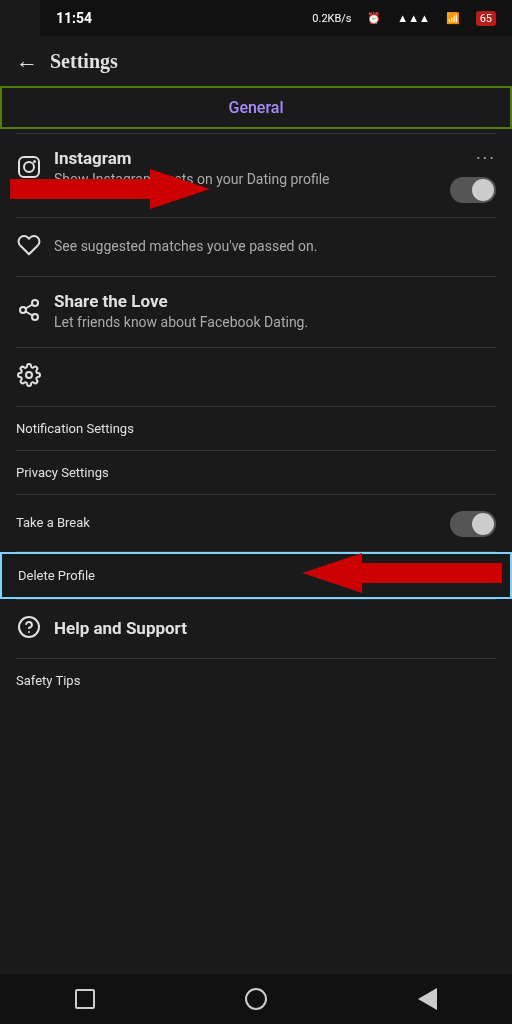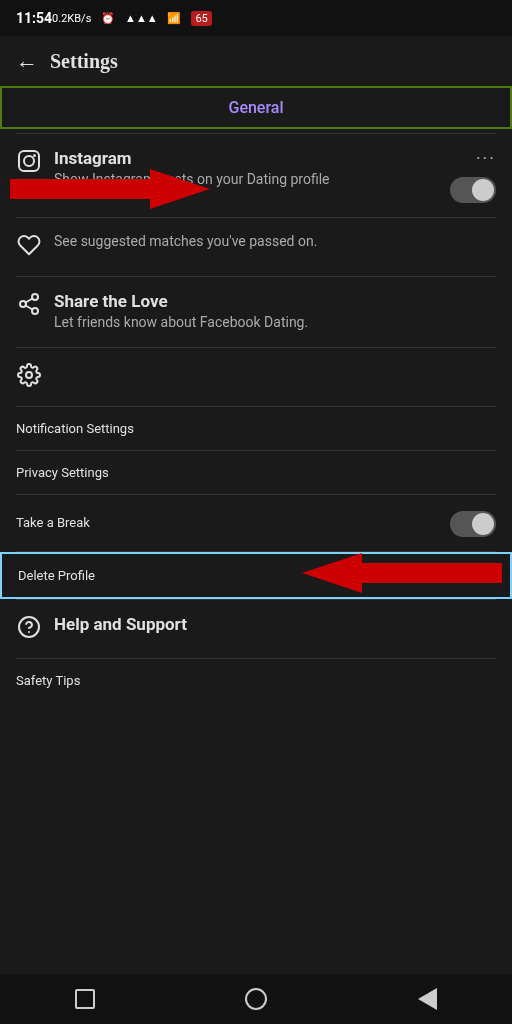--- a/index.html
+++ b/index.html
@@ -10,34 +10,36 @@
       background-color: #1a1a1a;
       color: #e0e0e0;
       font-family: -apple-system, BlinkMacSystemFont, 'Segoe UI', Roboto, sans-serif;
       position: relative;
       overflow-x: hidden;
     }
 
     
     .status-bar {
       display: flex;
+      justify-content: space-between;
       align-items: center;
       padding: 6px 16px;
       background-color: #111;
       height: 36px;
+      margin-left: 40px;
     }
     .status-time {
       font-size: 14px;
       font-weight: bold;
       color: #fff;
     }
     .status-icons {
       display: flex;
       align-items: center;
-      gap: 10px;
+      gap: 16px;
       font-size: 11px;
       color: #fff;
     }
     .battery-badge {
       background: #b91c1c;
       border-radius: 3px;
       padding: 1px 4px;
       font-size: 11px;
       color: #fff;
     }
@@ -93,21 +95,21 @@
       cursor: pointer;
     }
     .settings-item-row {
       display: flex;
       align-items: flex-start;
       justify-content: space-between;
       gap: 12px;
     }
     .settings-item-left {
       display: flex;
-      align-items: flex-start;
+      align-items: center;
       gap: 12px;
       flex: 1;
     }
     .item-icon {
       font-size: 22px;
       color: #e0e0e0;
       margin-top: 1px;
       min-width: 26px;
       text-align: center;
     }

